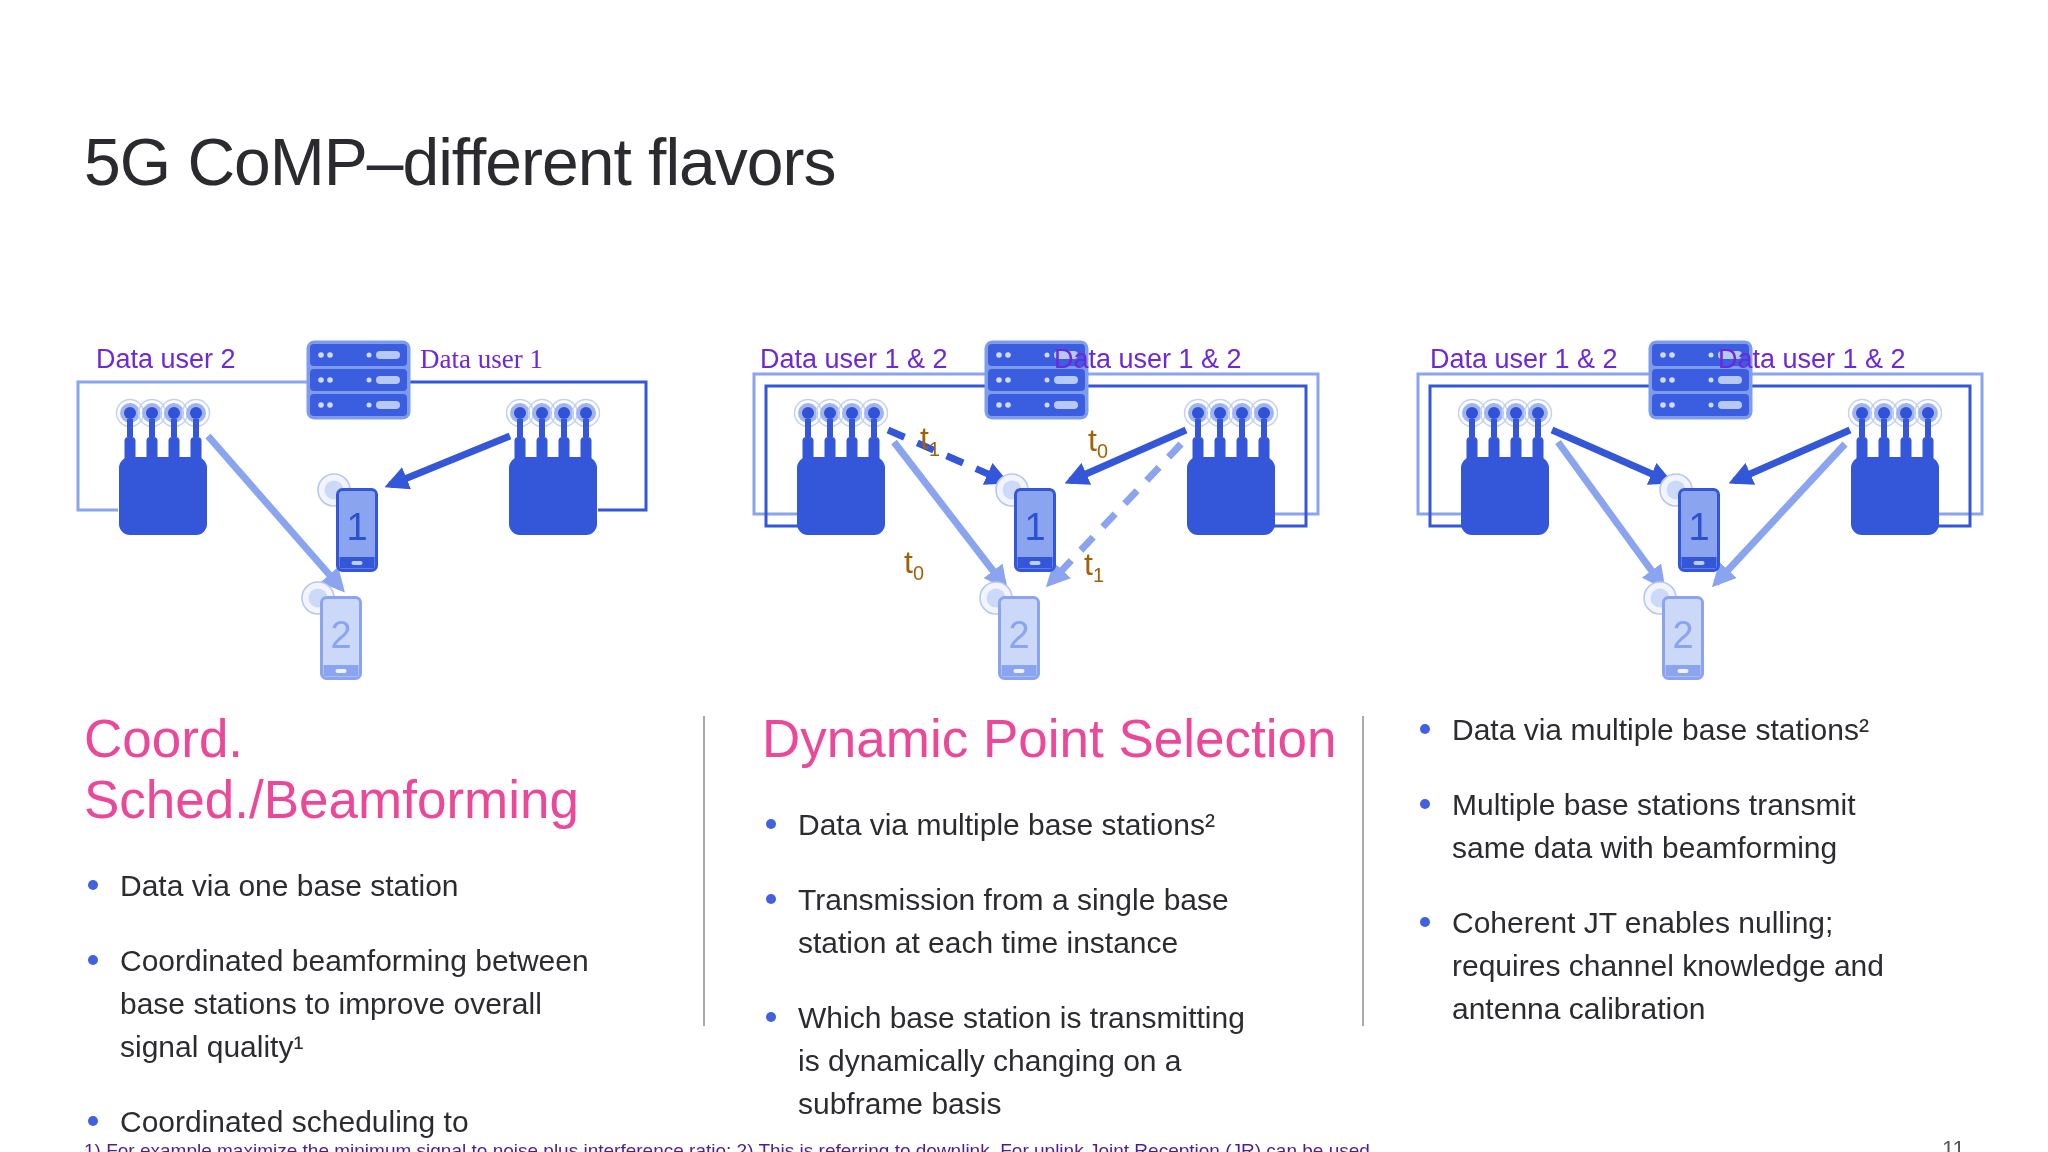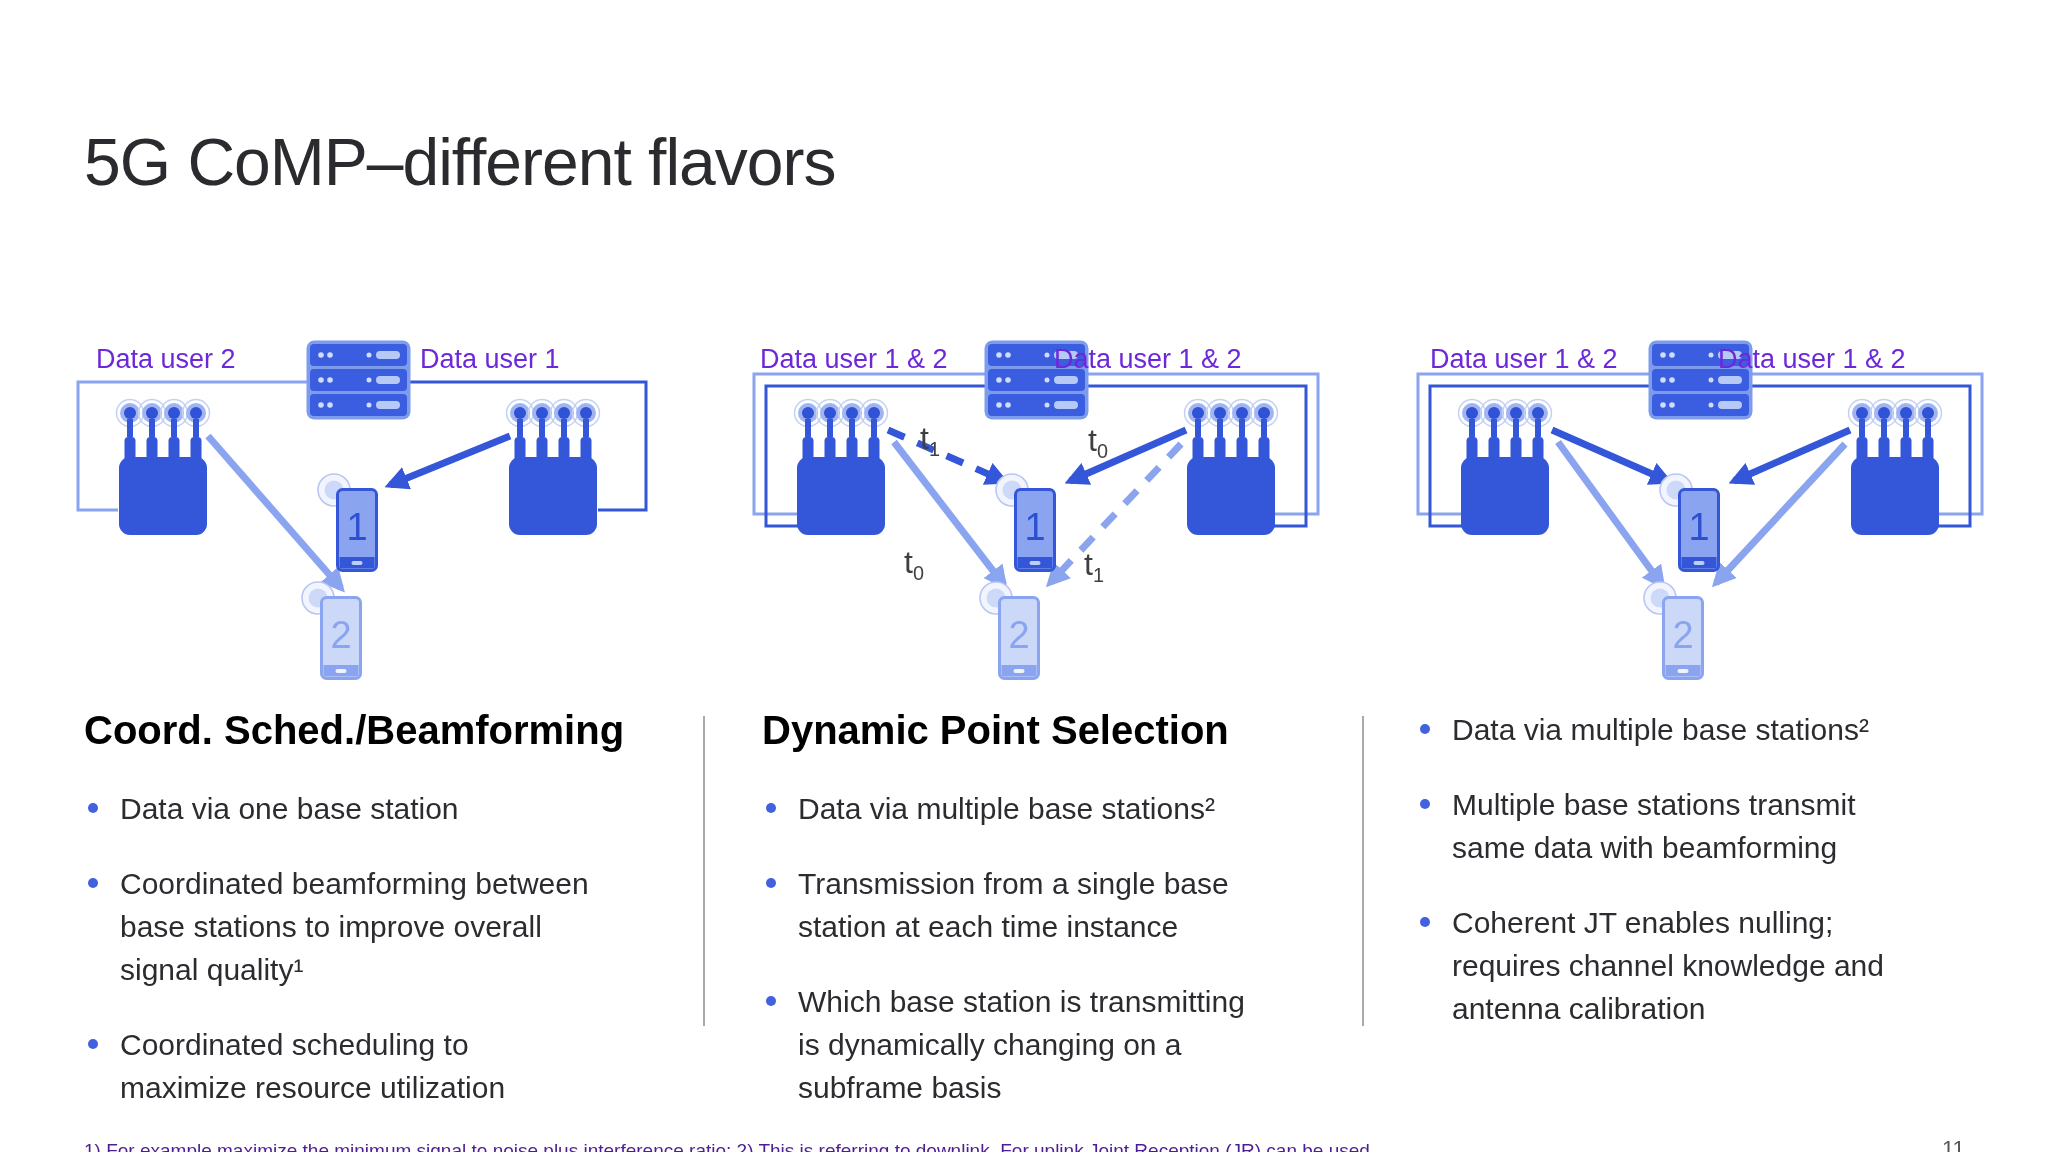--- a/index.html
+++ b/index.html
@@ -11,29 +11,29 @@
   
   .diagram{position:absolute;top:298px;width:600px;height:362px;}
   #diagram-1{left:58px;}
   #diagram-2{left:736px;}
   #diagram-3{left:1400px;}
   .diagram svg.scene{position:absolute;left:0;top:0;}
   .dlabel{position:absolute;font-size:27px;color:#6d28d9;white-space:nowrap;}
   .phone-num{position:absolute;width:30px;text-align:center;font-size:38px;}
   .phone-num.dark{color:#2c50d0;}
   .phone-num.light{color:#8aa4ef;}
-  .tlabel{position:absolute;font-size:32px;color:#404040;}
+  .tlabel{position:absolute;font-size:32px;color:#a16207;}
   .tlabel sub{font-size:0.62em;}
 
   
   .col{position:absolute;top:668px;width:620px;}
   #col-1{left:84px;}
   #col-2{left:762px;}
   #col-3{left:1416px;}
-  .col-heading{font-size:40px;color:#000000;font-weight:700;margin:0 0 34px 0;}
+  .col-heading{font-size:53px;color:#ec4899;font-weight:400;margin:0 0 34px 0;}
   .bullet{display:flex;margin-bottom:32px;}
   .bullet-dot{flex:0 0 auto;width:10px;height:10px;border-radius:50%;background:#4161df;margin:16px 22px 0 4px;}
   .bullet-text{font-size:30px;line-height:43px;color:#2c2c30;white-space:pre-line;}
 
   .vdivider{position:absolute;top:676px;width:2px;height:310px;background:#a9a9b0;}
   #divider-1{left:703px;}
   #divider-2{left:1362px;}
 
   .footnote{position:absolute;left:84px;top:1100px;font-size:19px;color:#4c1d95;}
   .page-number{position:absolute;left:1942px;top:1096px;font-size:22px;color:#55555a;}
@@ -142,21 +142,21 @@
       <use href="#sym-server" x="248" y="2" width="105" height="80"></use>
       <use href="#sym-bs" x="55" y="55" width="100" height="145"></use>
       <use href="#sym-bs" x="445" y="55" width="100" height="145"></use>
 
       <use href="#sym-signal" x="258" y="134" width="36" height="36"></use>
       <use href="#sym-phone-dark" x="278" y="150" width="42" height="84"></use>
       <use href="#sym-signal" x="242" y="242" width="36" height="36"></use>
       <use href="#sym-phone-light" x="262" y="258" width="42" height="84"></use>
     </svg>
     <span class="dlabel" style="left:38px;top:6px;">Data user 2</span>
-    <span class="dlabel" style="left:362px;top:6px;">Data user 1</span>
+    <span class="dlabel" style="left:362px;top:6px;font-family:Liberation Serif, serif;">Data user 1</span>
     <span class="phone-num dark" style="left:284px;top:168px;">1</span>
     <span class="phone-num light" style="left:268px;top:276px;">2</span>
   </div>
 
   <div class="diagram" id="diagram-2">
     <svg class="scene" width="600" height="362" viewBox="0 0 600 362">
       <path d="M 62 176 L 18 176 L 18 36 L 250 36" fill="none" stroke="#8aa4ef" stroke-width="3"></path>
       <path d="M 352 36 L 582 36 L 582 176 L 538 176" fill="none" stroke="#8aa4ef" stroke-width="3"></path>
       <path d="M 64 188 L 30 188 L 30 48 L 250 48" fill="none" stroke="#3456d8" stroke-width="3"></path>
       <path d="M 352 48 L 570 48 L 570 188 L 536 188" fill="none" stroke="#3456d8" stroke-width="3"></path>

